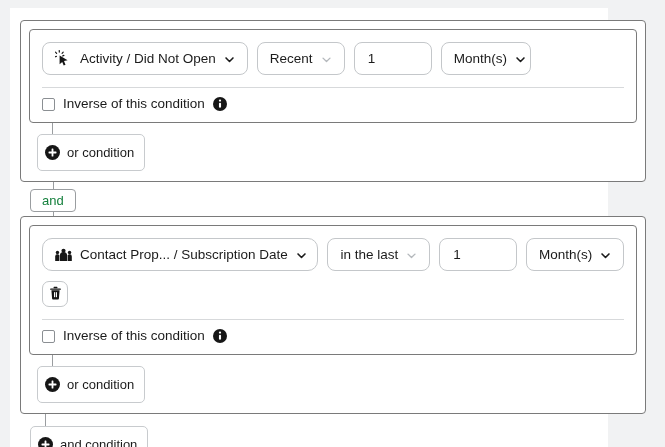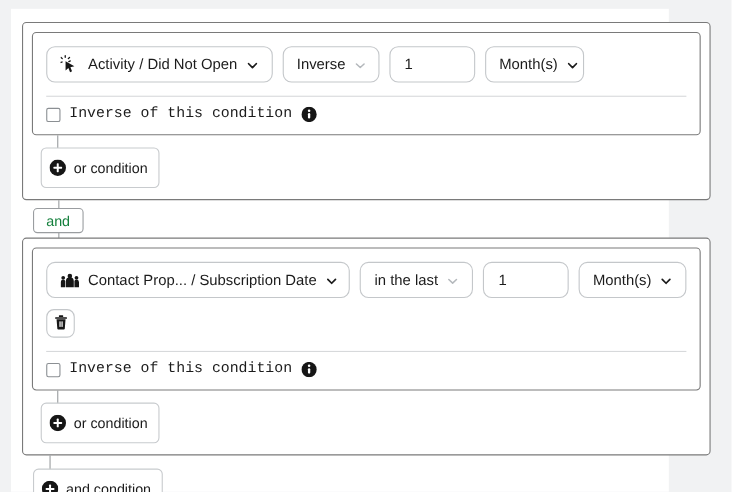--- a/index.html
+++ b/index.html
@@ -99,21 +99,21 @@
     display: inline-flex;
     align-items: center;
     justify-content: center;
     width: 17px;
     height: 17px;
     flex: none;
   }
 
   
   .w-field-activity { min-width: 198px; justify-content: space-between; }
-  .w-field-contact  { min-width: 258px; justify-content: space-between; }
+  .w-field-contact  { min-width: 258px; justify-content: space-between; border-radius: 10px; }
   .w-op-recent      { width: 88px; justify-content: space-between; }
   .w-op-inlast      { width: 103px; justify-content: space-between; }
   .w-num            { width: 78px; }
   .w-unit           { width: 90px; justify-content: space-between; }
   .w-unit-2         { width: 98px; justify-content: space-between; }
 
   
   .icon-btn {
     width: 26px;
     height: 26px;
@@ -150,21 +150,20 @@
     border-radius: 2px;
     background: #fff;
     box-sizing: border-box;
     flex: none;
     cursor: pointer;
   }
   .inverse-label {
     font-size: 13.5px;
     color: #1b1b1b;
     line-height: 1;
-    font-family: Liberation Mono, monospace;
   }
   .info-icon {
     width: 14px;
     height: 14px;
     flex: none;
     display: inline-flex;
   }
 
   
   .add-btn {
@@ -257,21 +256,21 @@
           </span>
           <span class="label">Activity / Did Not Open</span>
           <span class="chev chev-dark">
             <svg viewBox="0 0 12 12" width="11" height="11" fill="none" stroke-width="1.7" stroke-linecap="round" stroke-linejoin="round">
               <polyline points="2.2,4.3 6,8.2 9.8,4.3"></polyline>
             </svg>
           </span>
         </div>
 
         <div class="pill w-op-recent">
-          <span class="label">Inverse</span>
+          <span class="label">Recent</span>
           <span class="chev chev-light">
             <svg viewBox="0 0 12 12" width="11" height="11" fill="none" stroke-width="1.5" stroke-linecap="round" stroke-linejoin="round">
               <polyline points="2.2,4.5 6,8.1 9.8,4.5"></polyline>
             </svg>
           </span>
         </div>
 
         <div class="pill input-pill w-num">
           <span class="label">1</span>
         </div>

